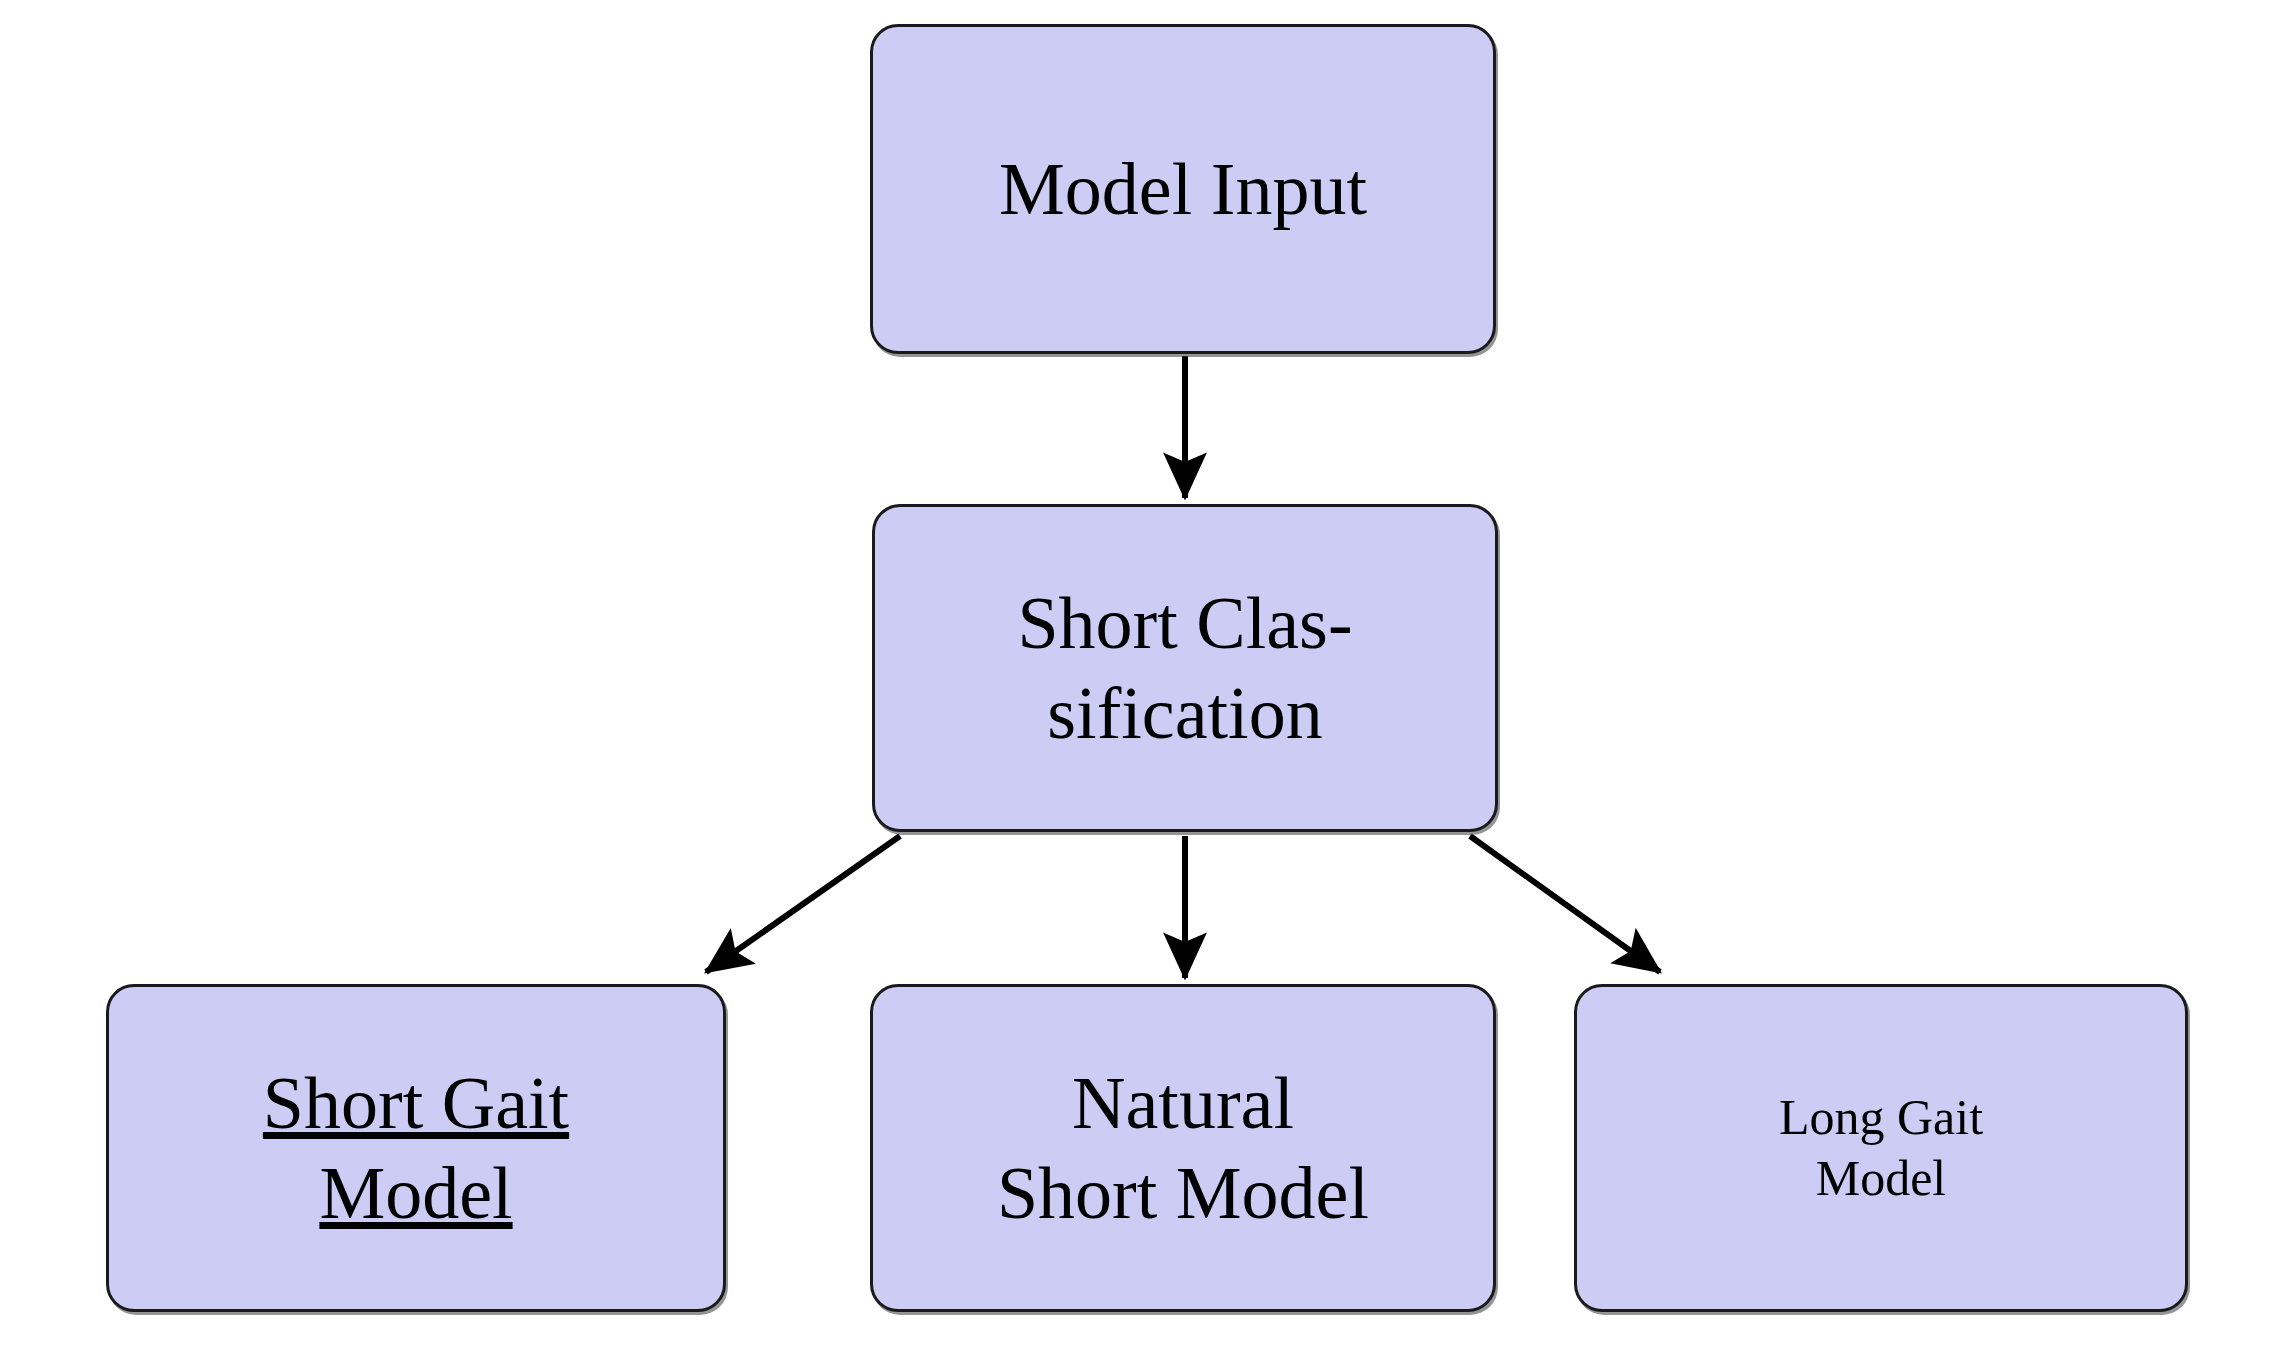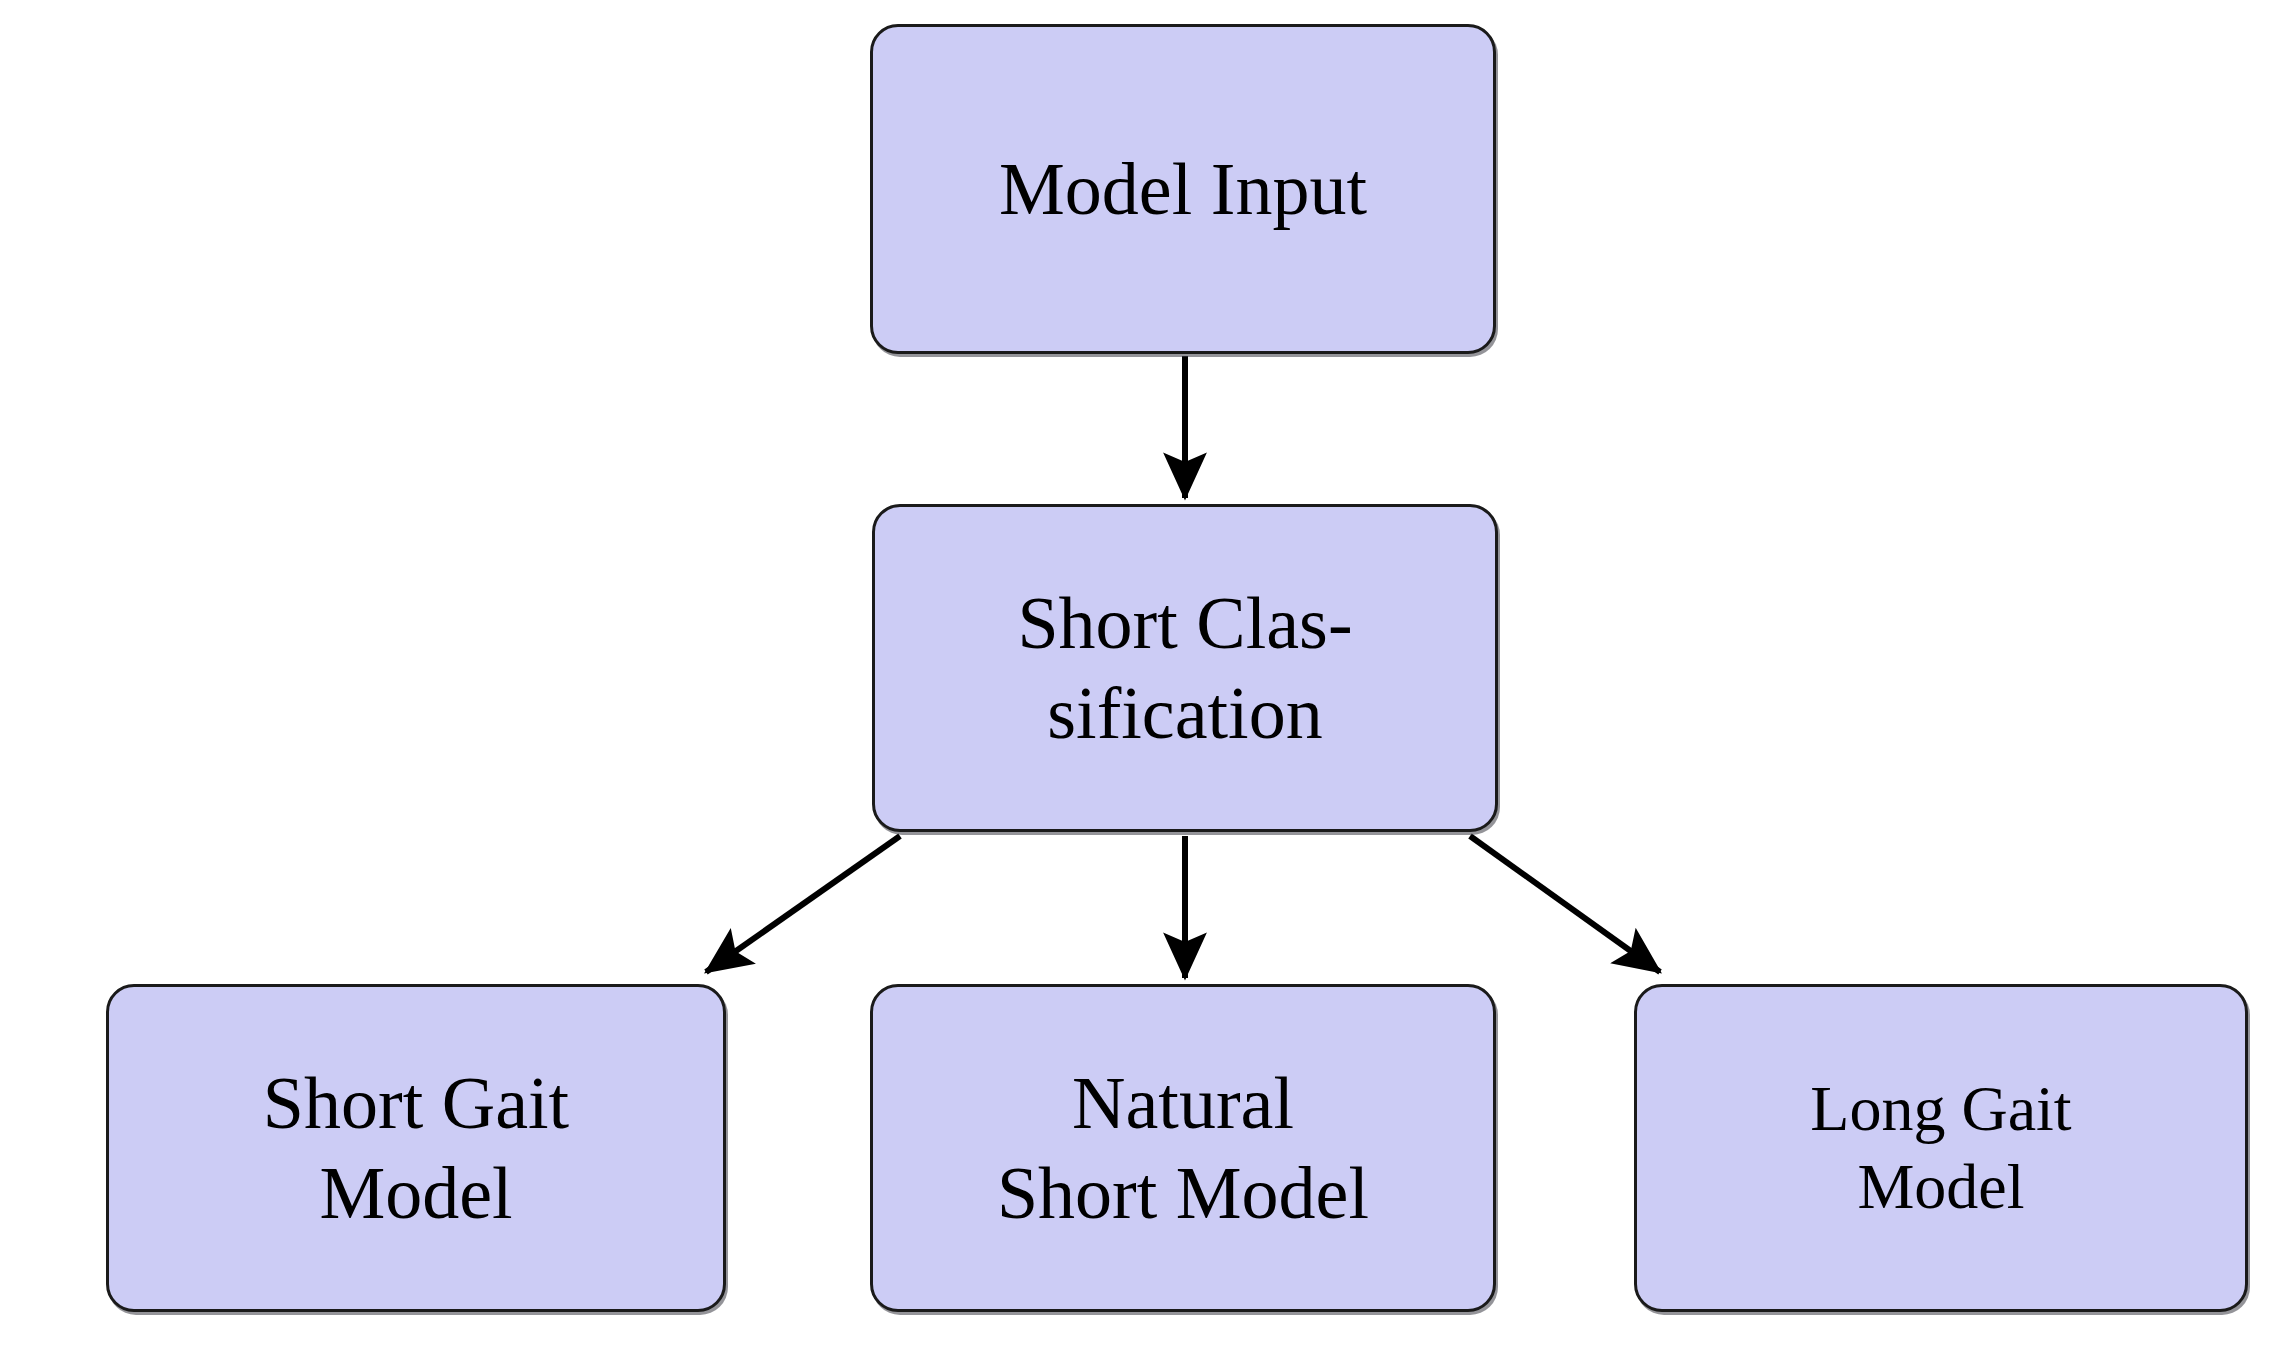--- a/index.html
+++ b/index.html
@@ -50,34 +50,35 @@
     width: 626px;
     height: 328px;
     font-size: 74px;
   }
   #node-short-gait-model {
     left: 106px;
     top: 984px;
     width: 620px;
     height: 328px;
     font-size: 74px;
+    text-decoration: underline;
   }
   #node-natural-gait-model {
     left: 870px;
     top: 984px;
     width: 626px;
     height: 328px;
     font-size: 74px;
   }
   #node-long-gait-model {
-    left: 1634px;
+    left: 1574px;
     top: 984px;
     width: 614px;
     height: 328px;
-    font-size: 64px;
+    font-size: 50px;
   }
   #edges {
     position: absolute;
     left: 0;
     top: 0;
     width: 2292px;
     height: 1355px;
     pointer-events: none;
   }
 </style>

